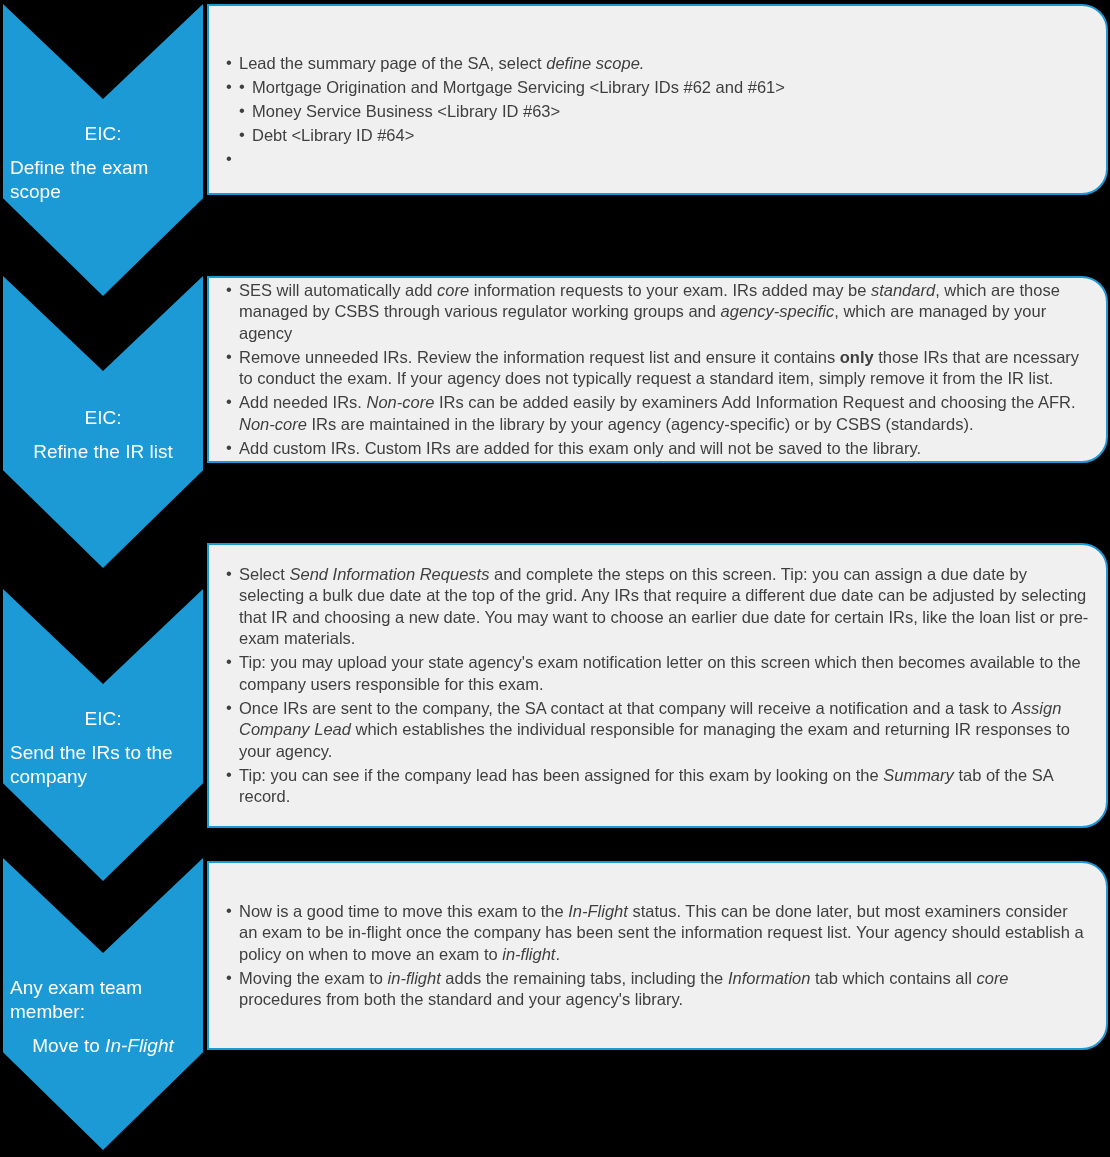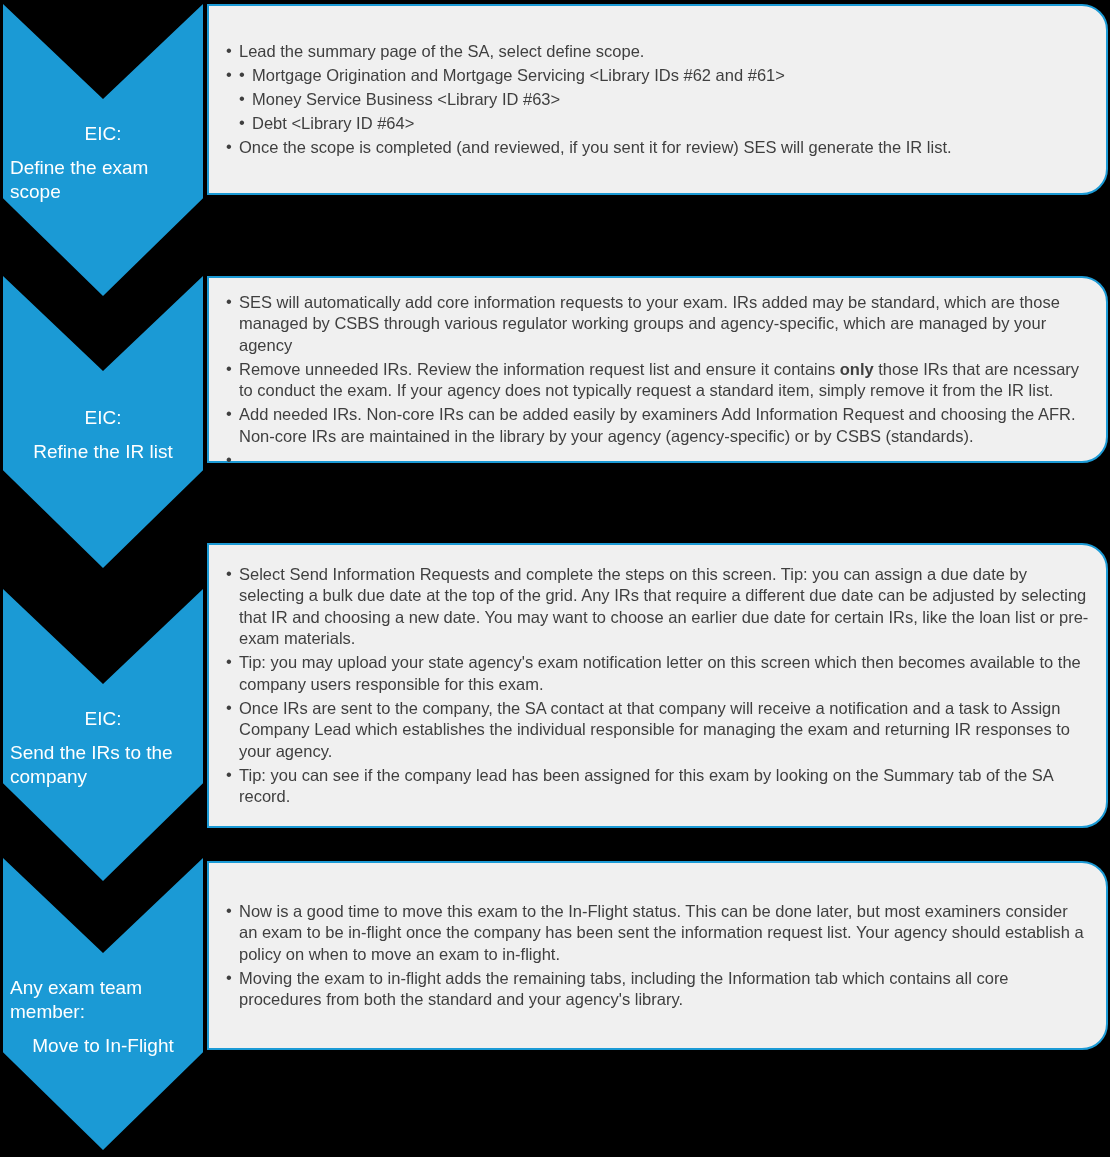--- a/index.html
+++ b/index.html
@@ -46,57 +46,57 @@
   .b4{top:861px;height:189px;}
 
   .box ul{
     list-style:none;margin:0;padding:10px 16px 10px 17px;width:100%;box-sizing:border-box;
     color:var(--box-text);font-size:16.5px;line-height:21.5px;
   }
   .box li{position:relative;padding-left:13px;margin:2.5px 0;}
   .box li.lvl2{margin-left:13px;}
   .box .marker{position:absolute;left:0;top:-1px;}
 
-  .i{}
+  .i{font-style:italic;}
   .b{font-weight:bold;}
 </style>
 </head>
 <body>
 
 <div class="canvas">
 
   <div class="chevron c1">
     <div class="label">
       <div><span>EIC:</span></div>
       <div><span>Define the exam scope</span></div>
     </div>
   </div>
   <div class="box b1">
     <ul>
       <li><span class="marker">•</span><span><span>Lead the summary page of the SA, select </span><span class="i">define scope.</span></span></li>
       <li><span class="marker">•</span></li>
       <li class="lvl2"><span class="marker">•</span><span><span>Mortgage Origination and Mortgage Servicing &lt;Library IDs #62 and #61&gt;</span></span></li>
       <li class="lvl2"><span class="marker">•</span><span><span>Money Service Business &lt;Library ID #63&gt;</span></span></li>
       <li class="lvl2"><span class="marker">•</span><span><span>Debt &lt;Library ID #64&gt;</span></span></li>
-      <li><span class="marker">•</span><span><span>Once the scope is completed (and reviewed, if you sent it for review) SES will generate the IR list.</span></span></li>
+      <li><span class="marker">•</span></li>
     </ul>
   </div>
 
   <div class="chevron c2">
     <div class="label">
       <div><span>EIC:</span></div>
       <div><span>Refine the IR list</span></div>
     </div>
   </div>
   <div class="box b2">
     <ul>
       <li><span class="marker">•</span><span><span>SES will automatically add </span><span class="i">core</span><span> information requests to your exam. IRs added may be </span><span class="i">standard</span><span>, which are those managed by CSBS through various regulator working groups and </span><span class="i">agency-specific</span><span>, which are managed by your agency</span></span></li>
       <li><span class="marker">•</span><span><span>Remove unneeded IRs. Review the information request list and ensure it contains </span><span class="b">only</span><span> those IRs that are ncessary to conduct the exam. If your agency does not typically request a standard item, simply remove it from the IR list.</span></span></li>
       <li><span class="marker">•</span><span><span>Add needed IRs. </span><span class="i">Non-core</span><span> IRs can be added easily by examiners Add Information Request and choosing the AFR. </span><span class="i">Non-core</span><span> IRs are maintained in the library by your agency (agency-specific) or by CSBS (standards).</span></span></li>
-      <li><span class="marker">•</span></li>
+      <li><span class="marker">•</span><span><span>Add custom IRs. Custom IRs are added for this exam only and will not be saved to the library.</span></span></li>
     </ul>
   </div>
 
   <div class="chevron c3">
     <div class="label">
       <div><span>EIC:</span></div>
       <div><span>Send the IRs to the company</span></div>
     </div>
   </div>
   <div class="box b3">

